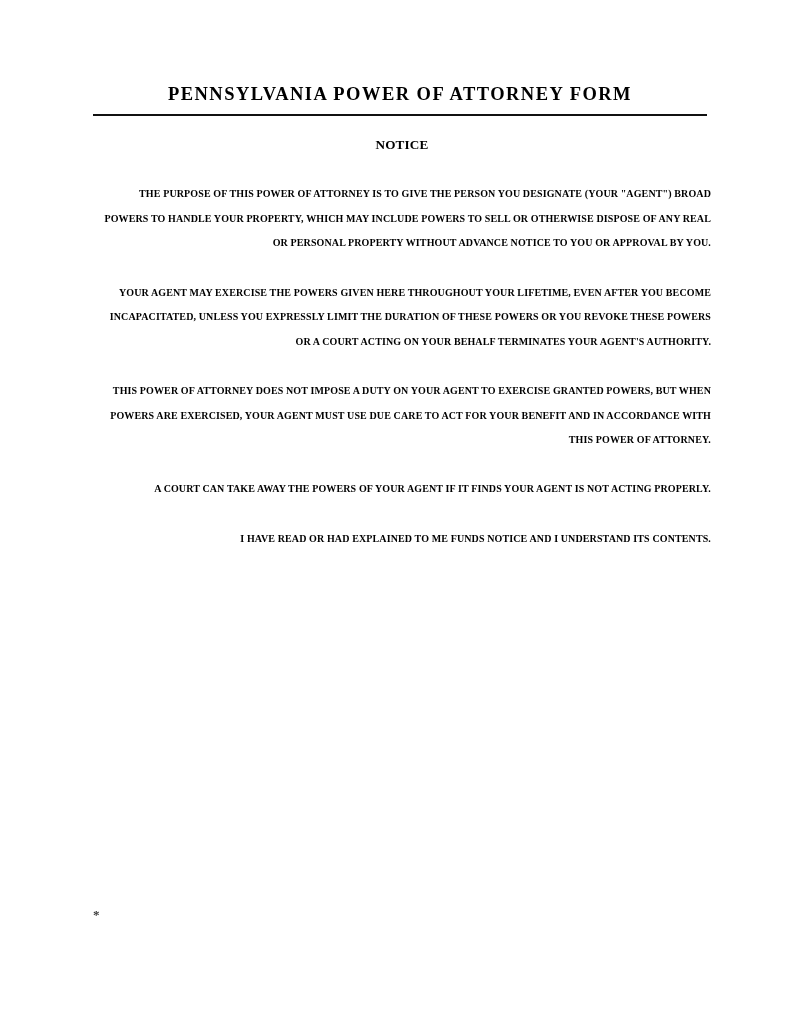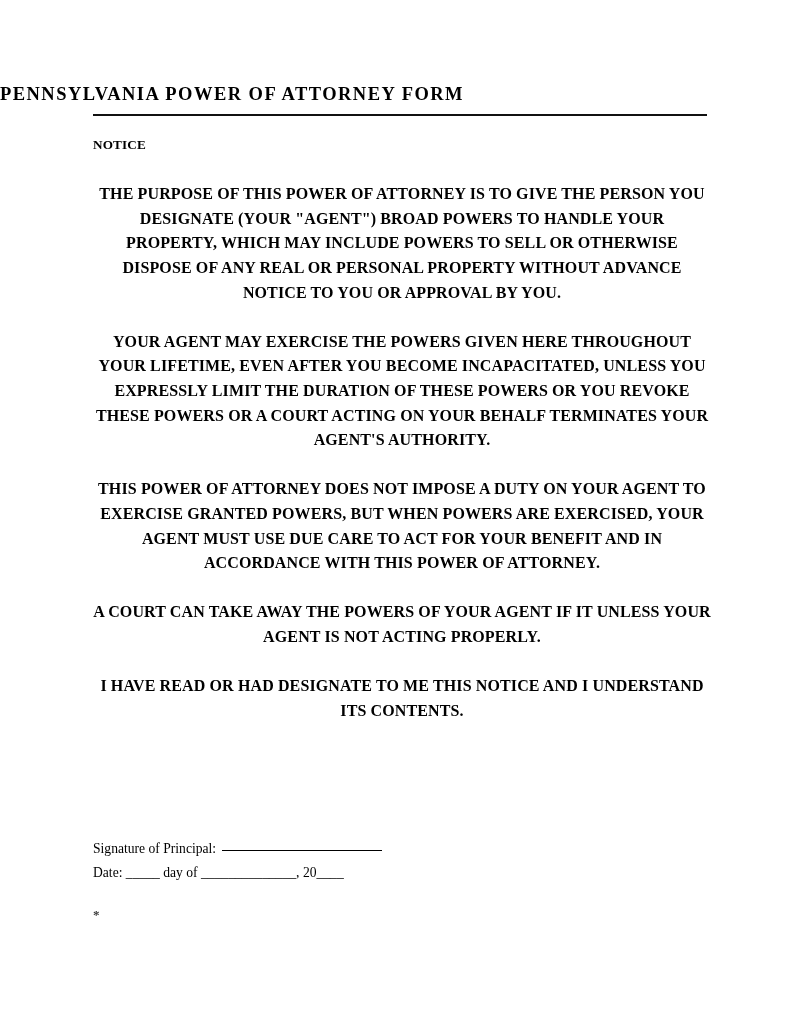--- a/index.html
+++ b/index.html
@@ -24,21 +24,21 @@
     width: 800px;
     height: 1035px;
     background: #ffffff;
   }
 
   .doc-title {
     position: absolute;
     left: 0;
     top: 84px;
     width: 800px;
-    text-align: left;
+    text-align: center;
     font-size: 18.5px;
     font-weight: bold;
     letter-spacing: 1.45px;
     line-height: 1.1;
     white-space: nowrap;
   }
 
   .title-rule {
     position: absolute;
     left: 93px;
@@ -54,29 +54,30 @@
     top: 133px;
     width: 618px;
   }
 
   .section-label {
     font-size: 13.2px;
     font-weight: bold;
     line-height: 24.6px;
     letter-spacing: 0.15px;
     margin: 0 0 24.6px 0;
+    text-align: center;
   }
 
   .para {
-    font-size: 16px;
+    font-size: 10px;
     font-weight: bold;
     line-height: 24.6px;
     letter-spacing: 0.12px;
     margin: 0 0 24.6px 0;
-    text-align: center;
+    text-align: right;
   }
 
   .para:last-child {
     margin-bottom: 0;
   }
 
   .sig-block {
     position: absolute;
     left: 93px;
     top: 837px;
@@ -135,33 +136,24 @@
 
     <p class="section-label">NOTICE</p>
 
     <p class="para">THE PURPOSE OF THIS POWER OF ATTORNEY IS TO GIVE THE PERSON YOU DESIGNATE (YOUR "AGENT") BROAD POWERS TO HANDLE YOUR PROPERTY, WHICH MAY INCLUDE POWERS TO SELL OR OTHERWISE DISPOSE OF ANY REAL OR PERSONAL PROPERTY WITHOUT ADVANCE NOTICE TO YOU OR APPROVAL BY YOU.</p>
 
     <p class="para">YOUR AGENT MAY EXERCISE THE POWERS GIVEN HERE THROUGHOUT YOUR LIFETIME, EVEN AFTER YOU BECOME INCAPACITATED, UNLESS YOU EXPRESSLY LIMIT THE DURATION OF THESE POWERS OR YOU REVOKE THESE POWERS OR A COURT ACTING ON YOUR BEHALF TERMINATES YOUR AGENT'S AUTHORITY.</p>
 
     <p class="para">THIS POWER OF ATTORNEY DOES NOT IMPOSE A DUTY ON YOUR AGENT TO EXERCISE GRANTED POWERS, BUT WHEN POWERS ARE EXERCISED, YOUR AGENT MUST USE DUE CARE TO ACT FOR YOUR BENEFIT AND IN ACCORDANCE WITH THIS POWER OF ATTORNEY.</p>
 
 
-    <p class="para">A COURT CAN TAKE AWAY THE POWERS OF YOUR AGENT IF IT UNLESS YOUR AGENT IS NOT ACTING PROPERLY.</p>
+    <p class="para">A COURT CAN TAKE AWAY THE POWERS OF YOUR AGENT IF IT FINDS YOUR AGENT IS NOT ACTING PROPERLY.</p>
 
 
 
-    <p class="para">I HAVE READ OR HAD DESIGNATE TO ME THIS NOTICE AND I UNDERSTAND ITS CONTENTS.</p>
+    <p class="para">I HAVE READ OR HAD EXPLAINED TO ME FUNDS NOTICE AND I UNDERSTAND ITS CONTENTS.</p>
 
   </div>
 
-  <div class="sig-block">
-
-    <div class="sig-row">
-      <span class="sig-label">Signature of Principal:</span><span class="sig-rule"></span>
-    </div>
-
-    <div class="date-row">Date: _____ day of ______________, 20____</div>
-
-  </div>
 
   <div class="footnote-mark">*</div>
 
 </div>
 
 </body></html>

